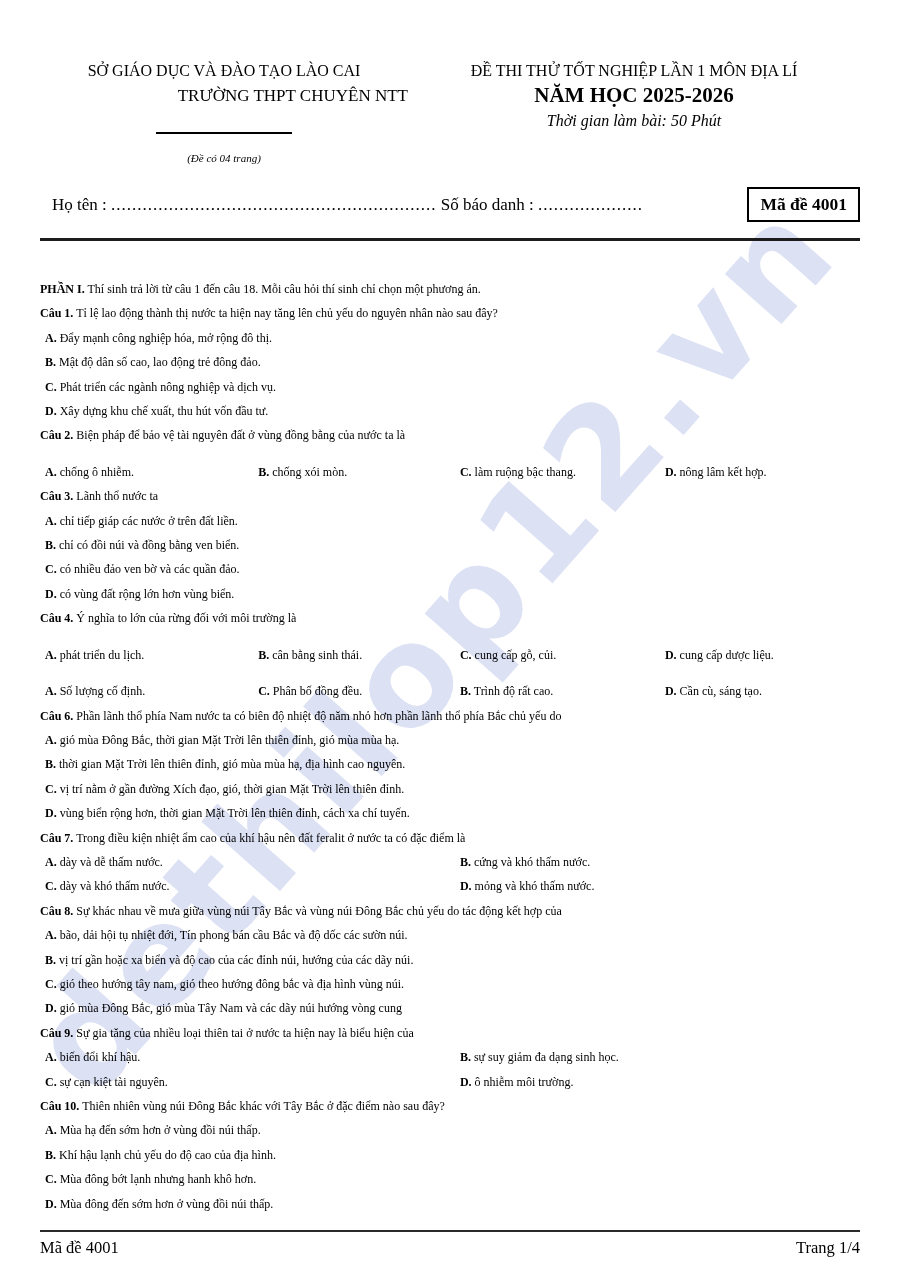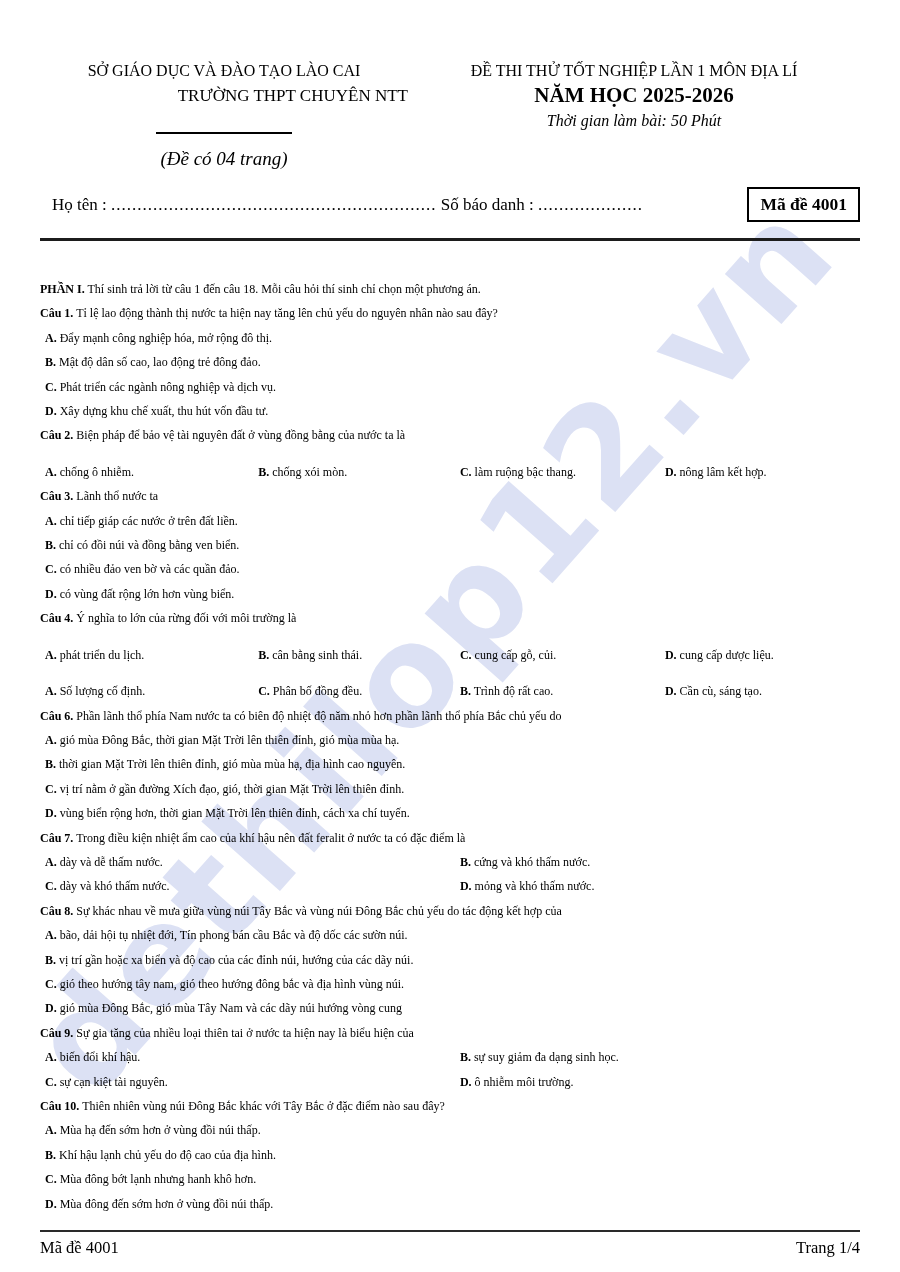--- a/index.html
+++ b/index.html
@@ -29,21 +29,21 @@
   }
   .content{position:relative;z-index:1;}
   .hdr{display:flex;padding:58px 40px 0 40px;}
   .hdr-left{width:368px;text-align:center;}
   .hdr-right{flex:1;text-align:center;}
   .h-line1{font-weight:normal;font-size:16px;line-height:25px;}
   .h-line2{font-size:17px;line-height:25px;text-align:right;}
   .h-line2b{font-weight:bold;font-size:21px;line-height:25px;}
   .h-italic{font-style:italic;font-size:16px;line-height:25px;}
   .short-rule{width:136px;border:none;border-top:2px solid #000;margin:24px auto 0 auto;}
-  .pages-note{font-style:italic;font-size:19px;line-height:25px;margin-top:12px;}
+  .pages-note{font-style:italic;font-size:11px;line-height:25px;margin-top:12px;}
   .name-row{
     display:flex;align-items:center;
     margin:16px 40px 0 52px;
     font-size:17px;
   }
   .name-left{white-space:nowrap;overflow:hidden;}
   .dots{letter-spacing:1px;}
   .code-box{
     margin-left:auto;
     border:2px solid #000;

